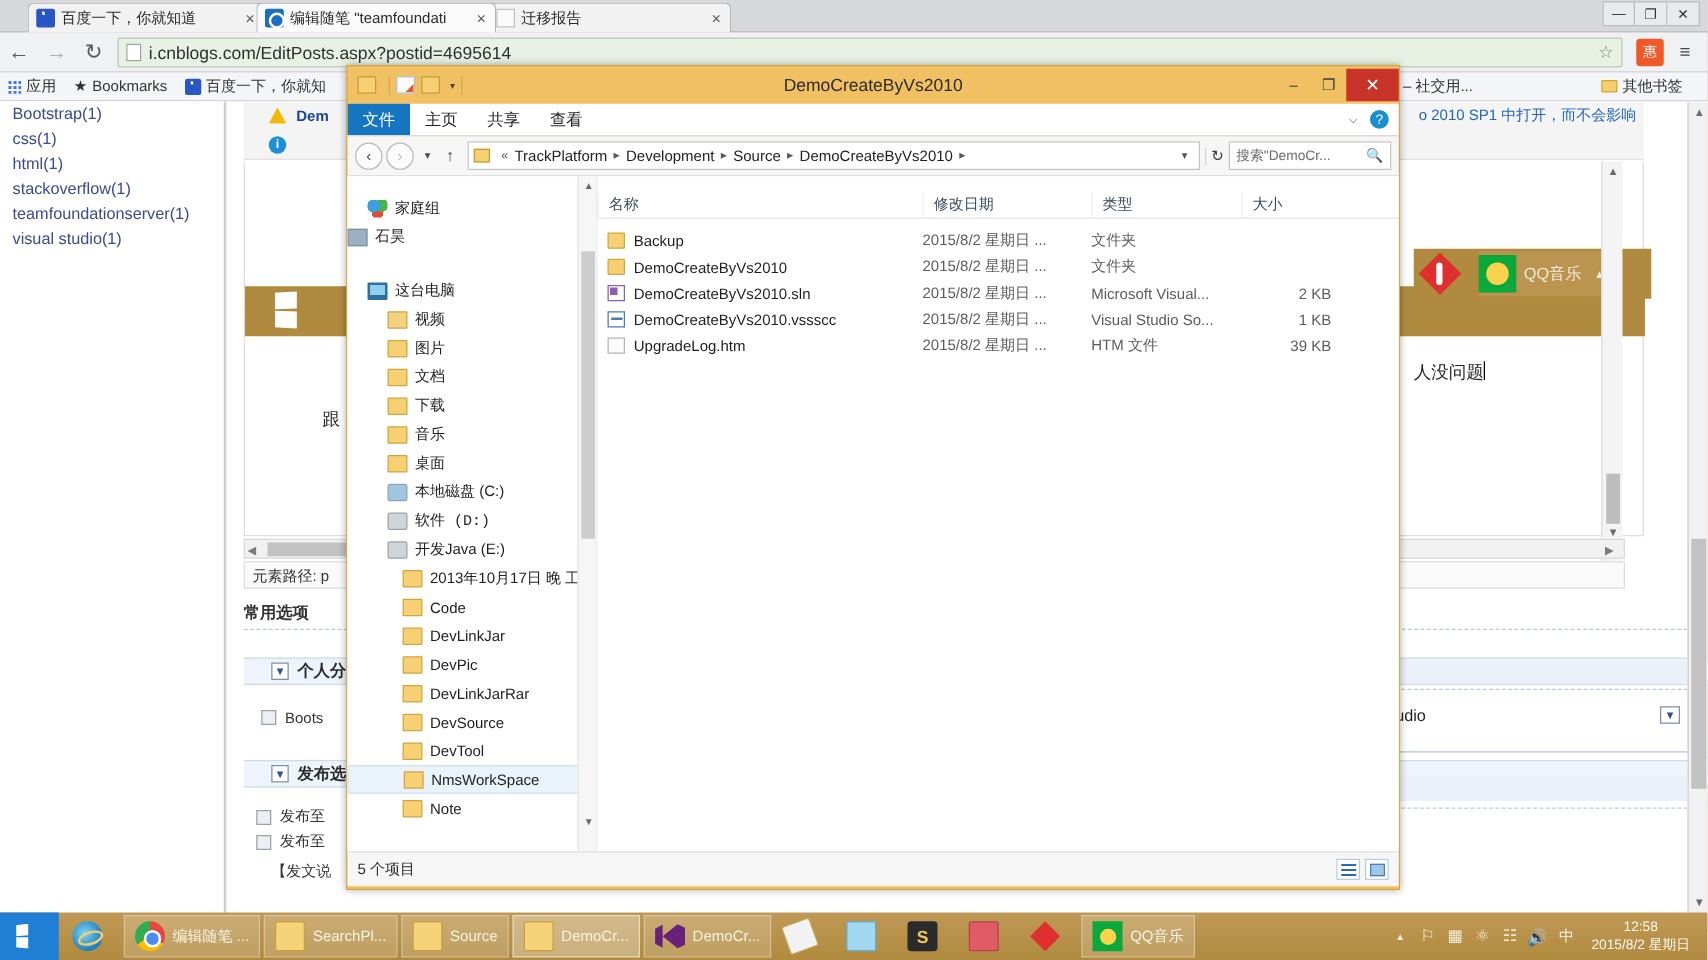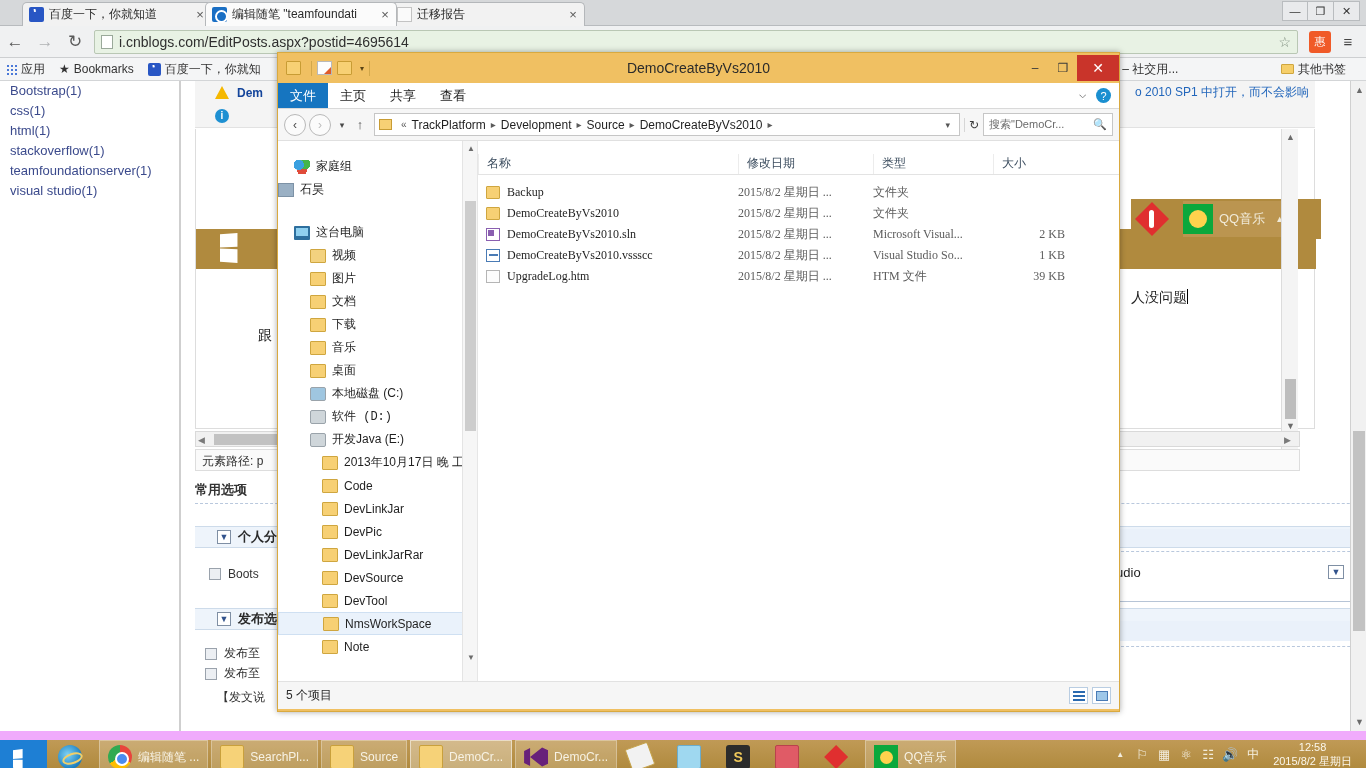--- a/index.html
+++ b/index.html
@@ -296,21 +296,21 @@
                          radial-gradient(circle at 70% 30%, #45b54a 35%, transparent 36%),
                          radial-gradient(circle at 50% 75%, #e04b3a 35%, transparent 36%); }
   .ic-person { background:#9ab0c4; border:1px solid #7d92a6; }
   .ic-pc { background:#2d6f9e; position:relative; border-radius:1px; }
   .ic-pc::after{content:"";position:absolute;left:2px;top:2px;right:2px;bottom:4px;background:#8fd0f0;}
   .ic-folder { background:#f7d074; border:1px solid #cfa63f; border-radius:1px; }
   .ic-folder.video { background:#f3d27f; }
   .ic-drive { background:#cfd6da; border:1px solid #9aa3aa; border-radius:2px; }
   .ic-drive.c { background:#9fc6e0; }
 
-  .filepane { position:relative; flex:1 1 auto; background:#fff;font-family:Liberation Serif, serif; }
+  .filepane { position:relative; flex:1 1 auto; background:#fff; }
   .col-head {
     display:flex; align-items:center; height:24px; border-bottom:1px solid #e3e3e3;
     font-size:12px; color:#3b4c5e; padding-top:2px;
   }
   .col-head .ch { padding-left:8px; border-left:1px solid #ececec; height:20px; display:flex; align-items:center;}
   .col-name { width:260px; }
   .col-date { width:135px; }
   .col-type { width:120px; }
   .col-size { width:90px; }
   .file-row { display:flex; align-items:center; height:21px; font-size:12px; color:#1f1f1f; }
@@ -332,23 +332,23 @@
   }
   .status-views { margin-left:auto; display:flex; align-items:center; }
   .vbtn { width:19px;height:17px;margin-left:4px;border:1px solid #b9cde2;background:#fff;
           display:flex;align-items:center;justify-content:center; }
   .vbtn .det { width:12px;height:10px;
     background: repeating-linear-gradient(to bottom,#2a6ab0 0 2px,transparent 2px 4px);}
   .vbtn .lrg { width:12px;height:10px;background:#9ec7e8;border:1px solid #4a7bb5;}
 
   
   .taskbar {
-    position:absolute; left:0; bottom:0; width:1366px; height:28px;
+    position:absolute; left:0; bottom:0; width:1366px; height:38px;
     background: linear-gradient(to bottom, #c09a56, #b08a3e);
-    display:flex; align-items:flex-start;
+    display:flex; align-items:center;
   }
   .start {
     width:47px; height:38px; background:#1e7fd4;
     display:flex; align-items:center; justify-content:center;
   }
   .start .logo {
     width:22px;height:20px;background:#fff;
     clip-path: polygon(0 6%,46% 0,46% 46%,0 50%, 0 6%, 0 54%,46% 54%,46% 100%,0 94%);
   }
   .tb-item { height:34px; display:flex; align-items:center; padding:0 8px; margin-left:3px; }

